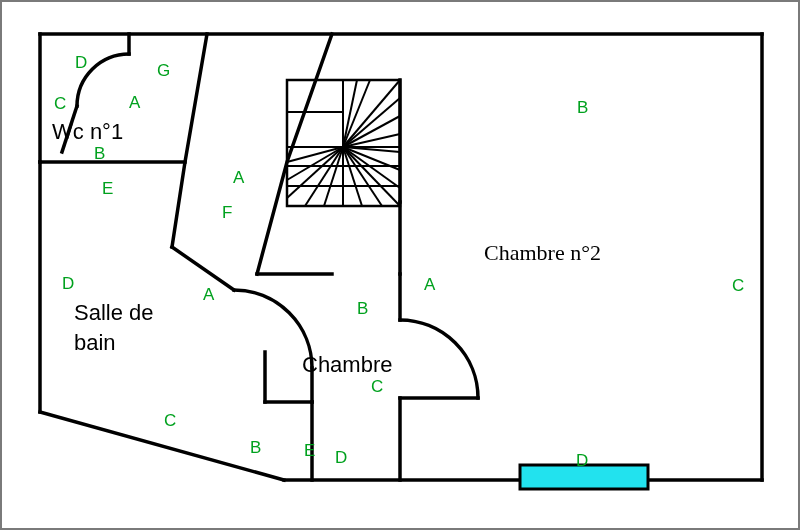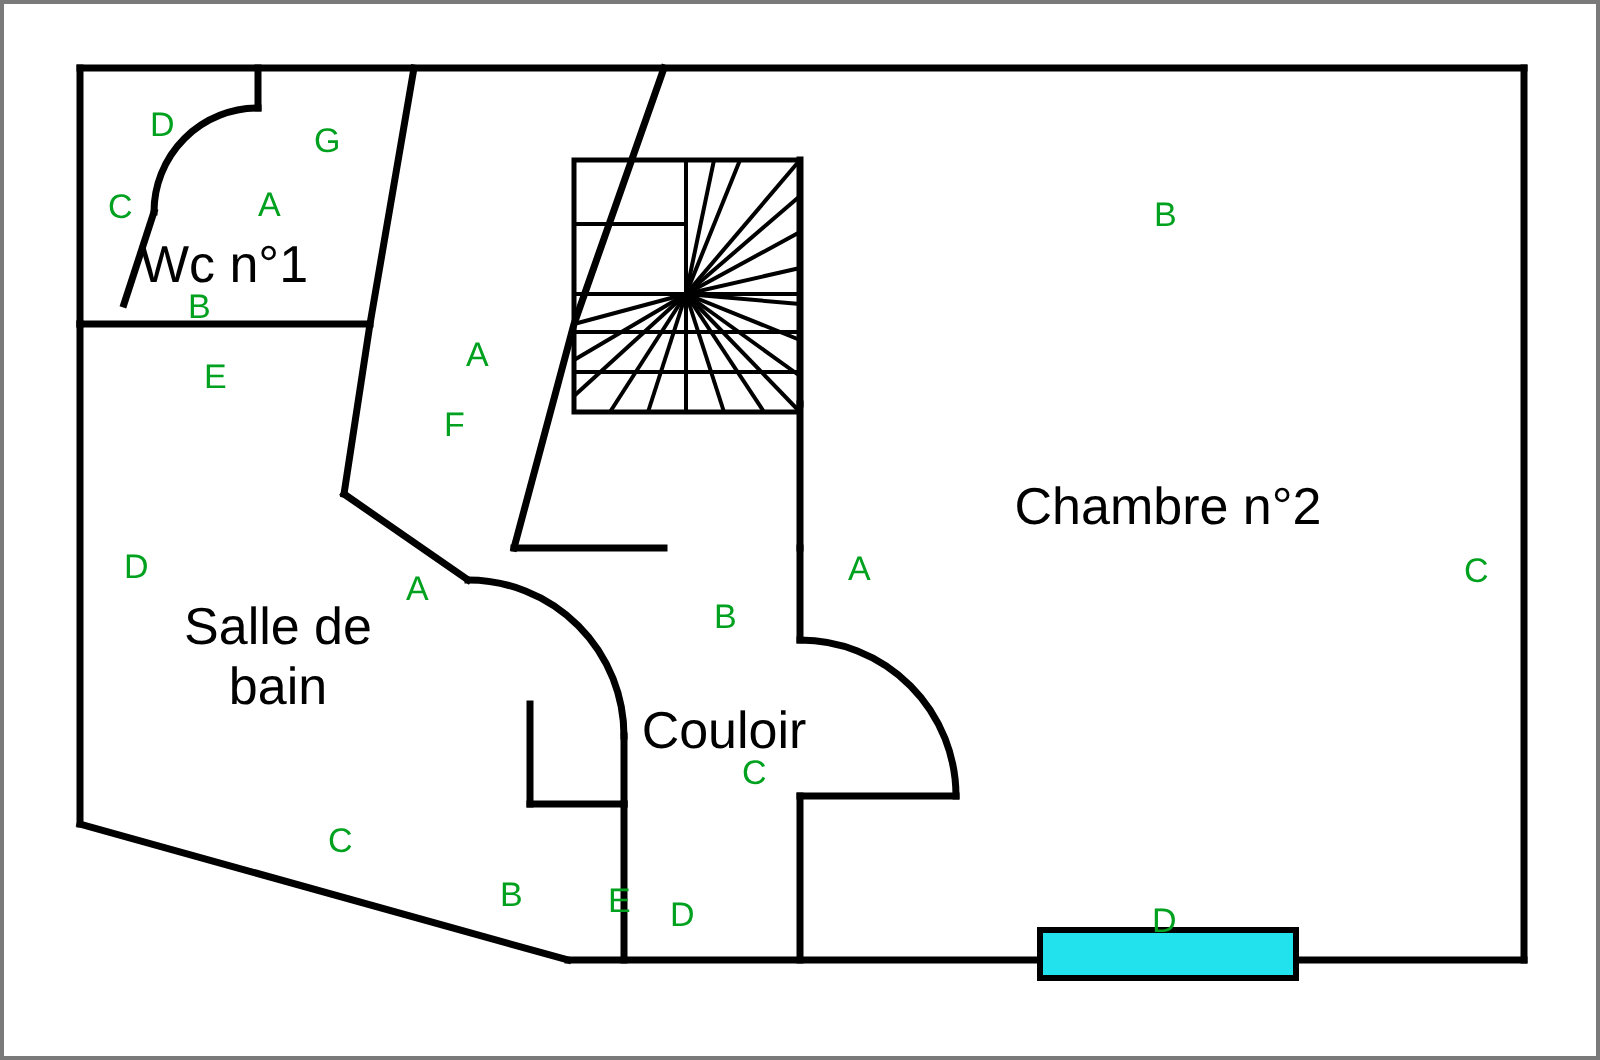--- a/index.html
+++ b/index.html
@@ -17,24 +17,23 @@
     border:2px solid #7a7a7a;
   }
   #floorplan{
     position:absolute;
     left:0;top:0;
     width:800px;height:530px;
   }
   .room-label{
     position:absolute;
     color:#000000;
-    font-size:26px;
+    font-size:22px;
     line-height:30px;
     white-space:pre;
-    text-align:center;
     font-family:"Liberation Sans", sans-serif;
   }
   .marker{
     position:absolute;
     color:#00a11e;
     font-size:17px;
     line-height:17px;
     font-family:"Liberation Sans", sans-serif;
   }
 </style>
@@ -122,22 +121,22 @@
         <line x1="341" y1="145" x2="355" y2="78"></line>
       </g>
     </g>
 
     <rect id="window-el" x="518" y="463" width="128" height="24" fill="#22e2ee" stroke="#000000" stroke-width="3"></rect>
   </svg>
 
   <div class="room-label" style="left:50px;  top:115px; width:120px;">Wc n°1</div>
   <div class="room-label" style="left:72px;  top:252px; width:130px;margin-top:44px;">Salle de
 bain</div>
-  <div class="room-label" style="left:300px; top:348px; width:120px;">Couloir</div>
-  <div class="room-label" style="left:482px; top:236px; width:200px;">Chambre n°2</div>
+  <div class="room-label" style="left:300px; top:348px; width:120px;">Chambre</div>
+  <div class="room-label" style="left:482px; top:236px; width:200px;font-family:Liberation Serif, serif;">Chambre n°2</div>
 
   <div class="marker" style="left:73px;  top:52px;">D</div>
   <div class="marker" style="left:155px; top:60px;">G</div>
   <div class="marker" style="left:52px;  top:93px;">C</div>
   <div class="marker" style="left:127px; top:92px;">A</div>
   <div class="marker" style="left:92px;  top:143px;">B</div>
   <div class="marker" style="left:100px; top:178px;">E</div>
   <div class="marker" style="left:575px; top:97px;">B</div>
   <div class="marker" style="left:231px; top:167px;">A</div>
   <div class="marker" style="left:220px; top:202px;">F</div>

